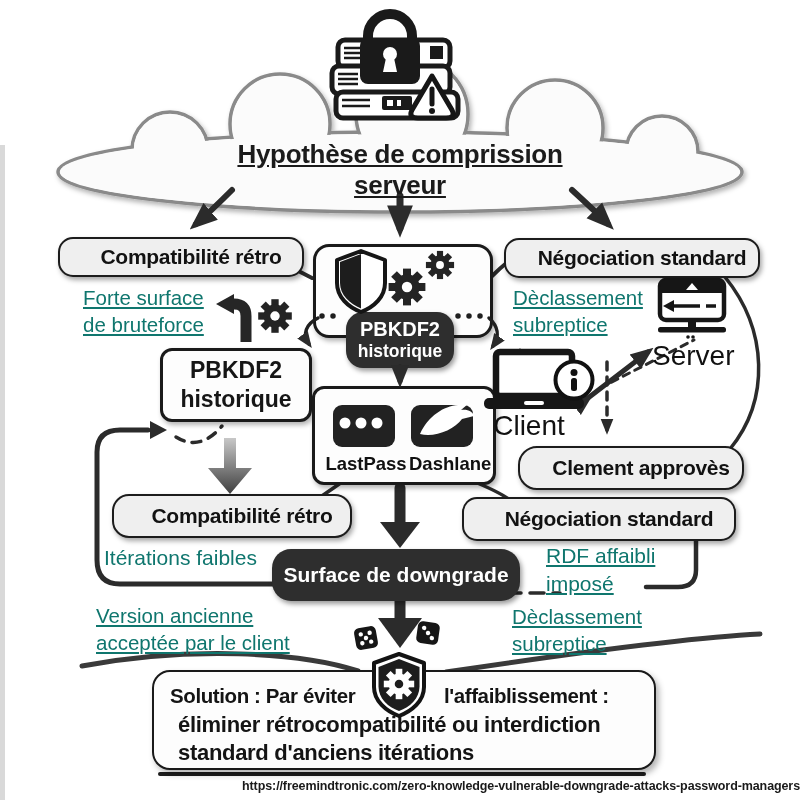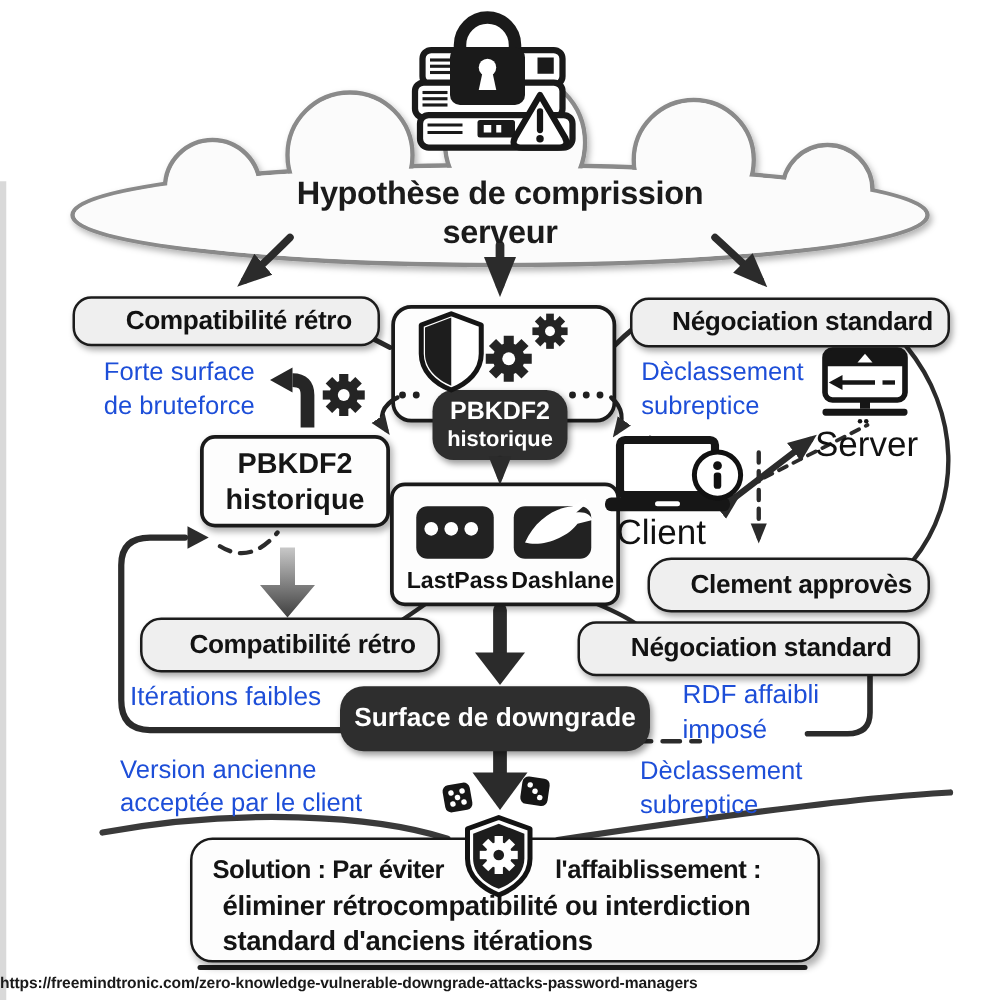--- a/index.html
+++ b/index.html
@@ -7,31 +7,31 @@
          font-family:"Liberation Sans",sans-serif;color:#161616;}
   svg.layer{position:absolute;left:0;top:0;pointer-events:none;}
   .gbox{position:absolute;background:#efefef;border:2.5px solid #1c1c1c;border-radius:15px;
         display:flex;align-items:center;justify-content:center;font-weight:bold;font-size:21px;
         letter-spacing:-0.3px;color:#121212;box-shadow:2px 3px 5px rgba(0,0,0,.35);z-index:2;padding-left:20px;}
   .wbox{position:absolute;background:#fdfdfd;border:3px solid #1a1a1a;border-radius:12px;
         box-shadow:2px 3px 5px rgba(0,0,0,.3);z-index:2;}
   .dpill{position:absolute;background:#2e2e2e;border-radius:17px;color:#fff;display:flex;
          flex-direction:column;align-items:center;justify-content:center;font-weight:bold;
          box-shadow:2px 3px 5px rgba(0,0,0,.4);z-index:3;}
-  .cap{position:absolute;font-size:20.5px;font-weight:500;color:#1d4ed8;line-height:27px;
+  .cap{position:absolute;font-size:20.5px;font-weight:500;color:#0f766e;line-height:27px;
        white-space:nowrap;z-index:2;}
   .lbl{position:absolute;font-weight:normal;font-size:28px;color:#111;text-align:center;z-index:3;white-space:nowrap;}
   .cloudtxt{position:absolute;left:200px;top:139px;width:400px;text-align:center;font-weight:bold;
             font-size:26px;line-height:31px;color:#1b1b1b;z-index:2;letter-spacing:-0.3px;}
-  .boxline{display:block;}
+  .boxline{display:block;text-decoration:underline;}
   .vlabel{position:absolute;top:64px;font-weight:bold;font-size:18.5px;color:#111;text-align:center;}
   .solbox{position:absolute;left:152px;top:670px;width:500px;height:96px;background:#fdfdfd;
           border:2.5px solid #1a1a1a;border-radius:18px;box-shadow:3px 4px 6px rgba(0,0,0,.3);z-index:2;}
   .soltxt{position:absolute;font-weight:bold;color:#141414;white-space:nowrap;z-index:3;}
-  .url{position:absolute;left:0;top:779px;width:800px;text-align:left;font-weight:bold;
+  .url{position:absolute;left:0;top:779px;width:800px;text-align:right;font-weight:bold;
        font-size:12.5px;color:#1a1a1a;z-index:3;letter-spacing:-0.1px;}
 </style>
 </head>
 <body>
 
 <div id="stage">
 
 <svg class="layer" width="800" height="800" viewBox="0 0 800 800">
   <defs>
     <marker id="ah" viewBox="0 0 10 8" refX="7" refY="4" markerWidth="4.6" markerHeight="4.6" orient="auto">

